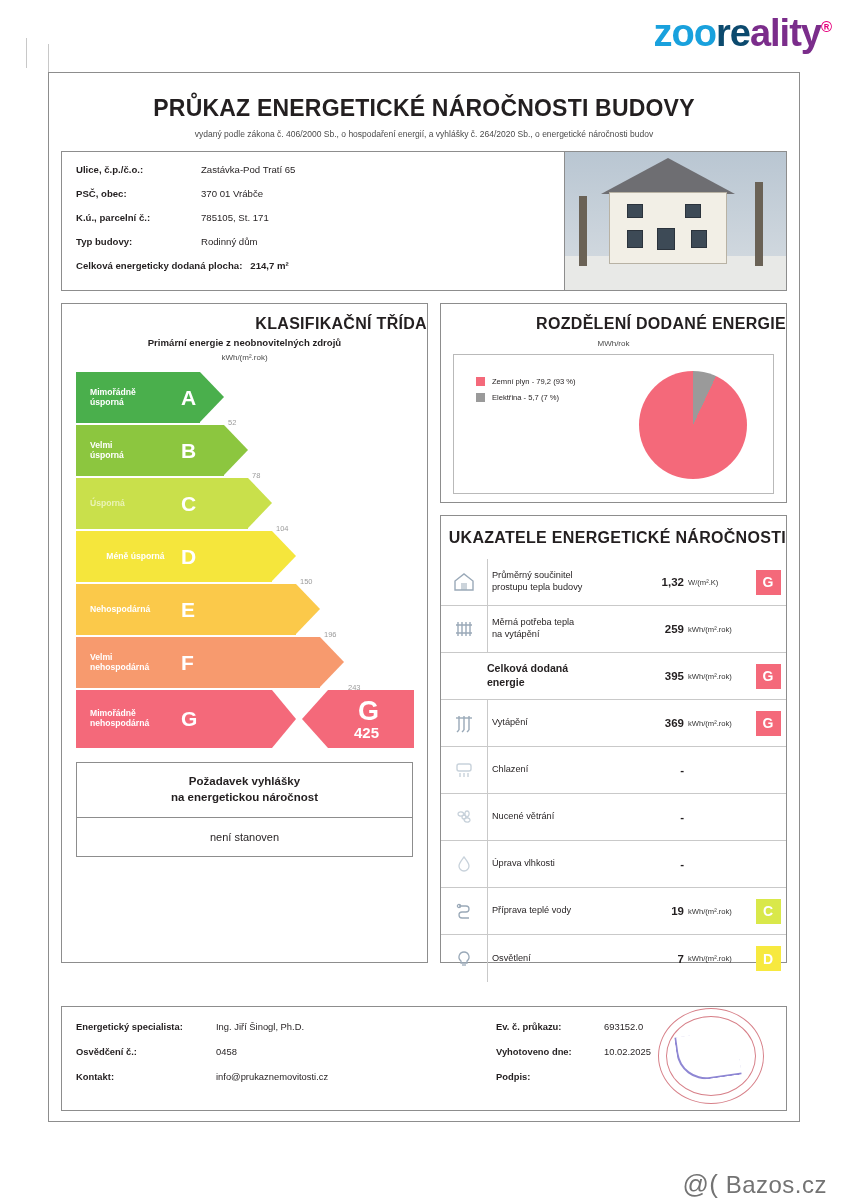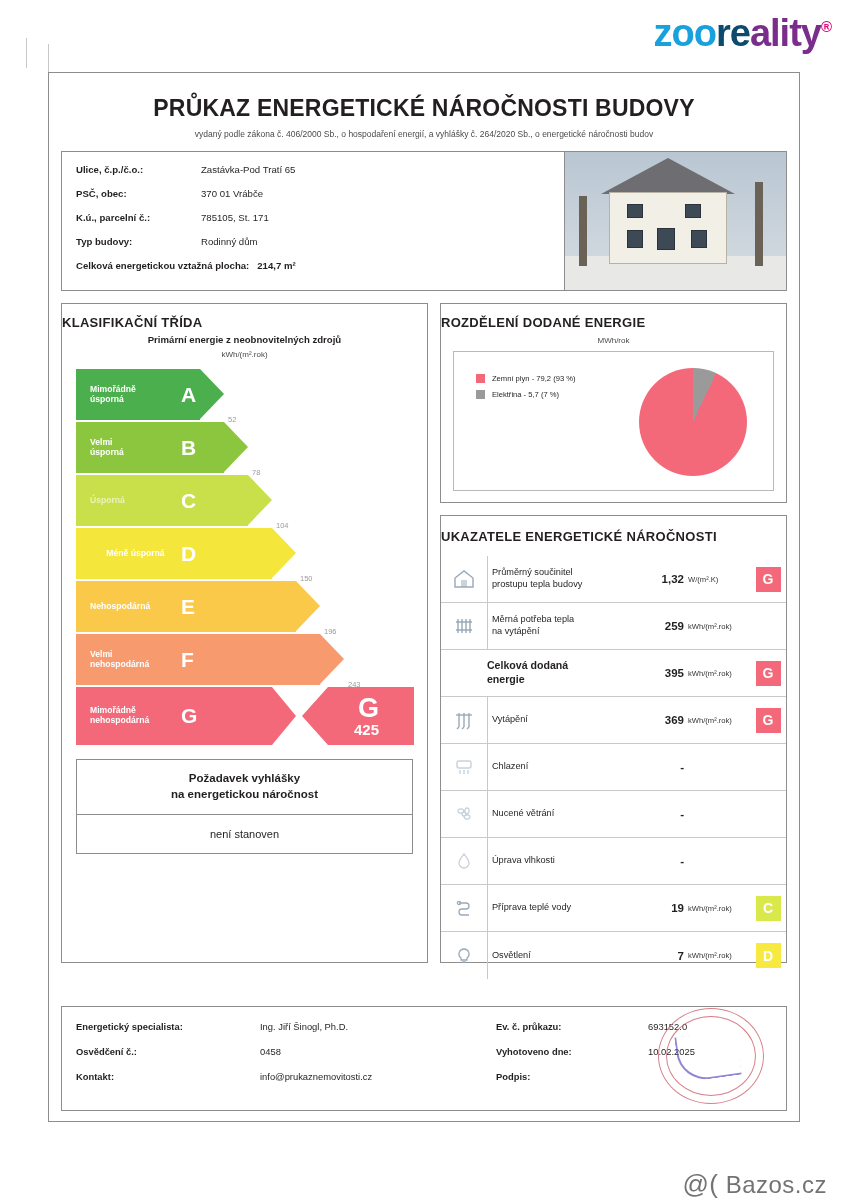--- a/index.html
+++ b/index.html
@@ -69,21 +69,21 @@
       border-left:67px solid transparent; border-right:67px solid transparent; border-bottom:36px solid #6e6e72; }
   .photo-win { position:absolute; background:#3d4a56; border:1px solid #2b333c; }
   .photo-tree { position:absolute; bottom:24px; width:8px; background:#6a6256; }
 
   
   .cols { margin:12px 12px 0 12px; display:flex; gap:12px; }
   .col-left { width:368px; }
   .col-right { width:348px; }
 
   .panel { border:1px solid #8d8d8d; background:#fff; }
-  .panel-title { text-align:left; font-weight:bold; font-size:13px; padding-top:11px; letter-spacing:0.3px; }
+  .panel-title { text-align:right; font-weight:bold; font-size:16px; padding-top:11px; letter-spacing:0.3px; }
   .panel-sub { text-align:center; font-size:9.6px; font-weight:bold; padding-top:4px; }
   .panel-unit { text-align:center; font-size:8px; color:#4a4a4a; padding-top:5px; }
 
   
   .scale { margin:10px 14px 0 14px; position:relative; }
   .band-row { position:relative; height:51px; margin-bottom:2px; }
   .band {
     position:relative; height:51px; display:flex; align-items:center;
     color:#fff;
   }
@@ -135,21 +135,21 @@
   .badge.G { background:#f4697a; }
   .badge.C { background:#d9e84a; color:#fff; }
   .badge.D { background:#f7e93f; color:#fff; }
   .badge.none { background:transparent; }
 
   
   .footer { position:absolute; left:12px; right:12px; bottom:10px; height:105px; border:1px solid #8d8d8d; display:flex; }
   .foot-col { padding:14px 0 0 14px; font-size:9.4px; }
   .foot-col.left { width:420px; }
   .foot-col.right { flex:1; border-left:0; }
-  .foot-row { display:flex; margin-bottom:14px;gap:44px; }
+  .foot-row { display:flex; margin-bottom:14px; }
   .foot-label { width:140px; font-weight:bold; }
   .foot-val { font-weight:normal; }
   .foot-col.right .foot-label { width:108px; }
 
   .stamp {
     position:absolute; right:22px; bottom:6px; width:106px; height:96px;
     border-radius:50%; border:1.6px solid #d06a74; opacity:.85;
   }
   .stamp:before {
     content:""; position:absolute; inset:7px; border-radius:50%; border:1px solid #d06a74;
@@ -197,21 +197,21 @@
         </div>
         <div class="ident-row">
           <div class="ident-label">K.ú., parcelní č.:</div>
           <div class="ident-value">785105, St. 171</div>
         </div>
         <div class="ident-row">
           <div class="ident-label">Typ budovy:</div>
           <div class="ident-value">Rodinný dům</div>
         </div>
         <div class="ident-row total">
-          <div class="ident-label">Celková energetickou vztažná plocha:</div>
+          <div class="ident-label">Celková energeticky dodaná plocha:</div>
           <div class="ident-value">214,7 m²</div>
         </div>
       </div>
       <div class="ident-photo">
         <div class="photo-sky"></div>
         <div class="photo-ground"></div>
         <div class="photo-roof"></div>
         <div class="photo-house"></div>
         <div class="photo-win" style="left:62px; bottom:72px; width:16px; height:14px;"></div>
         <div class="photo-win" style="left:120px; bottom:72px; width:16px; height:14px;"></div>

